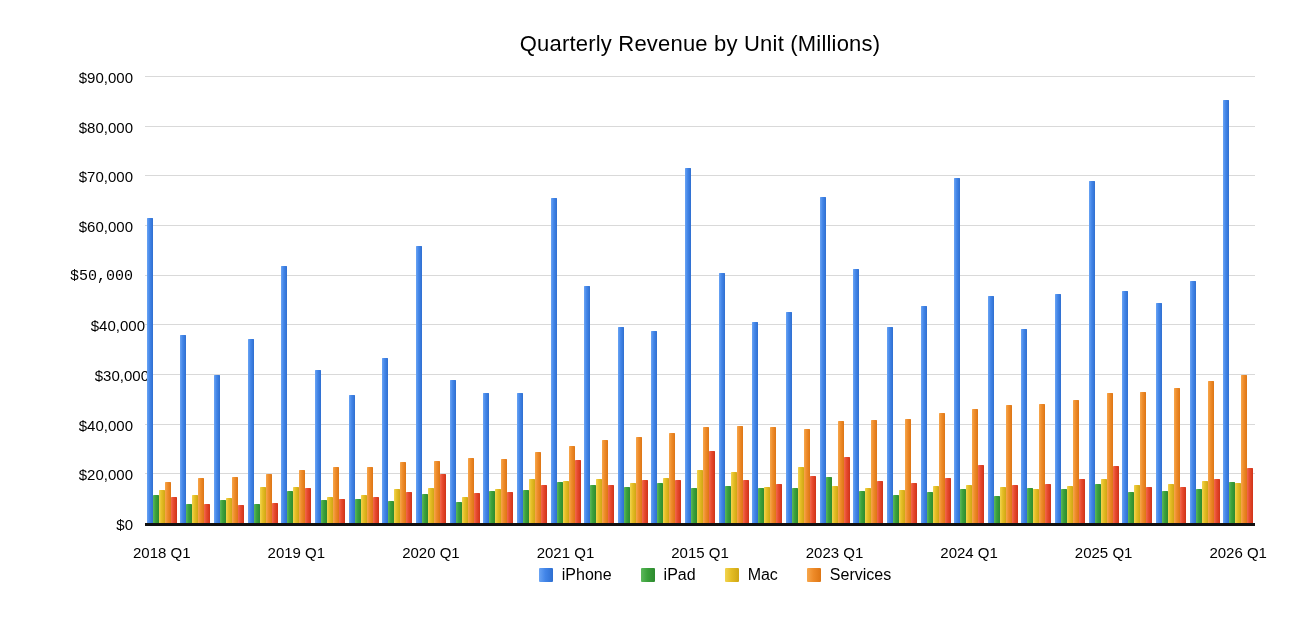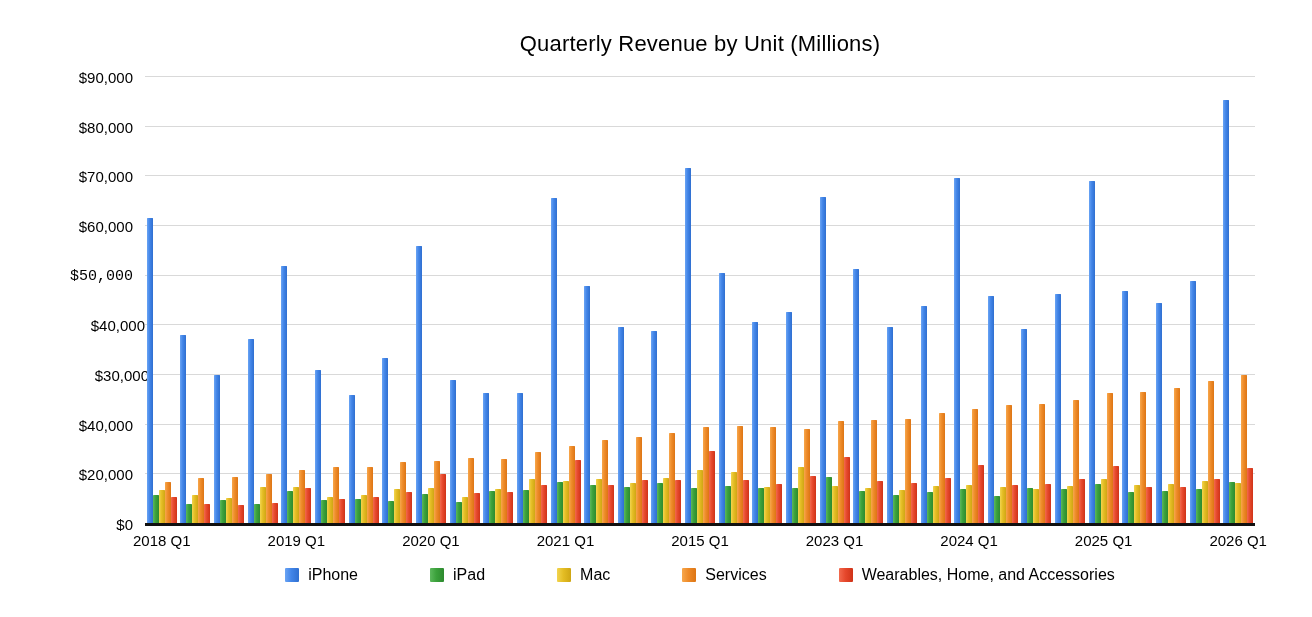--- a/index.html
+++ b/index.html
@@ -31,25 +31,25 @@
   }
   .bar{width:6px;border-radius:0.5px 0.5px 0 0;}
   .s0{background:linear-gradient(to right,#6aa4f4 0%,#4285e8 45%,#2f6fd0 100%);}
   .s1{background:linear-gradient(to right,#5cb85c 0%,#3ba13b 45%,#2d8a2f 100%);}
   .s2{background:linear-gradient(to right,#f2d44f 0%,#e4bd24 45%,#cfa614 100%);}
   .s3{background:linear-gradient(to right,#f7a74c 0%,#ee8b29 45%,#dd7514 100%);}
   .s4{background:linear-gradient(to right,#f26a4e 0%,#e6482c 45%,#cf3318 100%);}
   .x-axis-labels{position:absolute;left:145px;top:532px;width:1110px;height:20px;}
   .x-tick-label{
     position:absolute;width:90px;margin-left:-45px;text-align:center;
-    font-size:15px;color:#000;white-space:nowrap;
+    font-size:15px;color:#000;white-space:nowrap;margin-top:12px;
   }
   .legend{
-    position:absolute;left:145px;width:1110px;top:566px;
-    display:flex;justify-content:center;align-items:center;gap:72px;
+    position:absolute;left:160px;width:1110px;top:566px;
+    display:flex;justify-content:center;align-items:center;gap:29px;
   }
   .legend-item{display:flex;align-items:center;gap:9px;}
   .legend-swatch{width:14px;height:14px;border-radius:1px;flex:0 0 auto;}
   .legend-label{font-size:16px;color:#000;white-space:nowrap;}
 </style>
 </head>
 <body>
 
 <div class="chart-title">Quarterly Revenue by Unit (Millions)</div>
 
@@ -334,17 +334,13 @@
       <span class="legend-label">iPad</span>
     </div>
     <div class="legend-item">
       <span class="legend-swatch s2"></span>
       <span class="legend-label">Mac</span>
     </div>
     <div class="legend-item">
       <span class="legend-swatch s3"></span>
       <span class="legend-label">Services</span>
     </div>
-    <div class="legend-item">
-      <span class="legend-swatch s4"></span>
-      <span class="legend-label">Wearables, Home, and Accessories</span>
-    </div>
   </div>
 
 </body></html>

